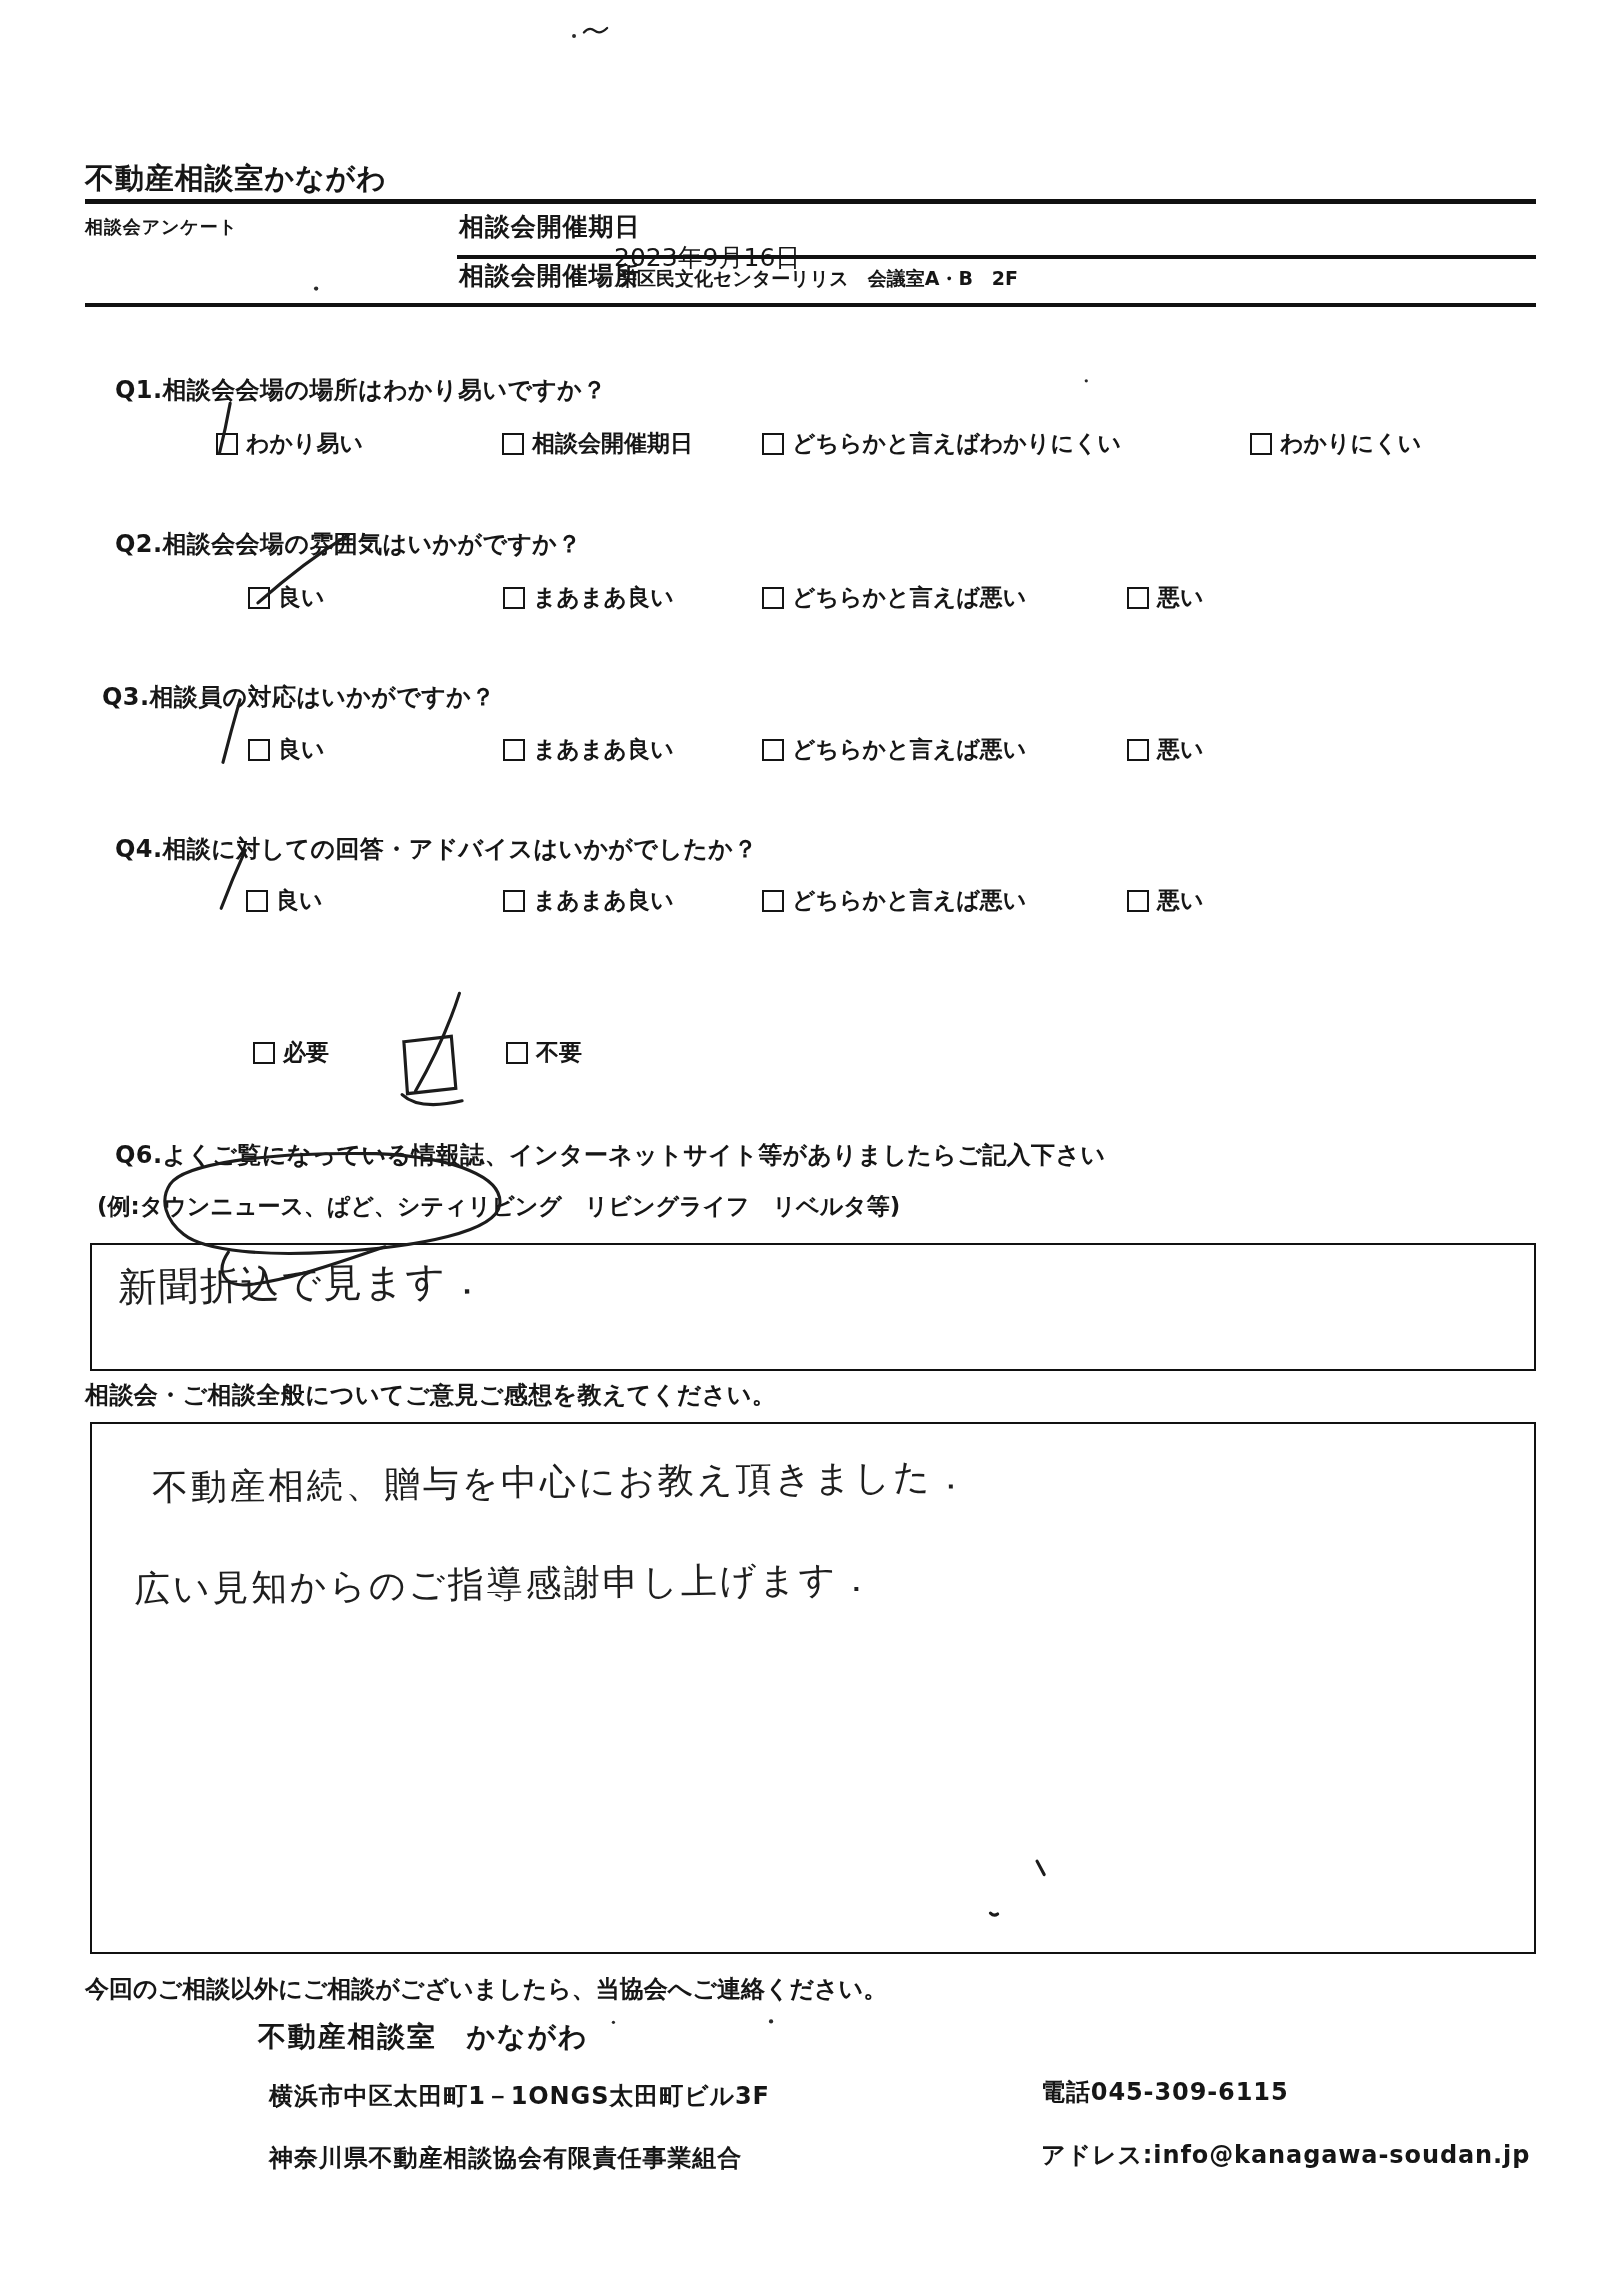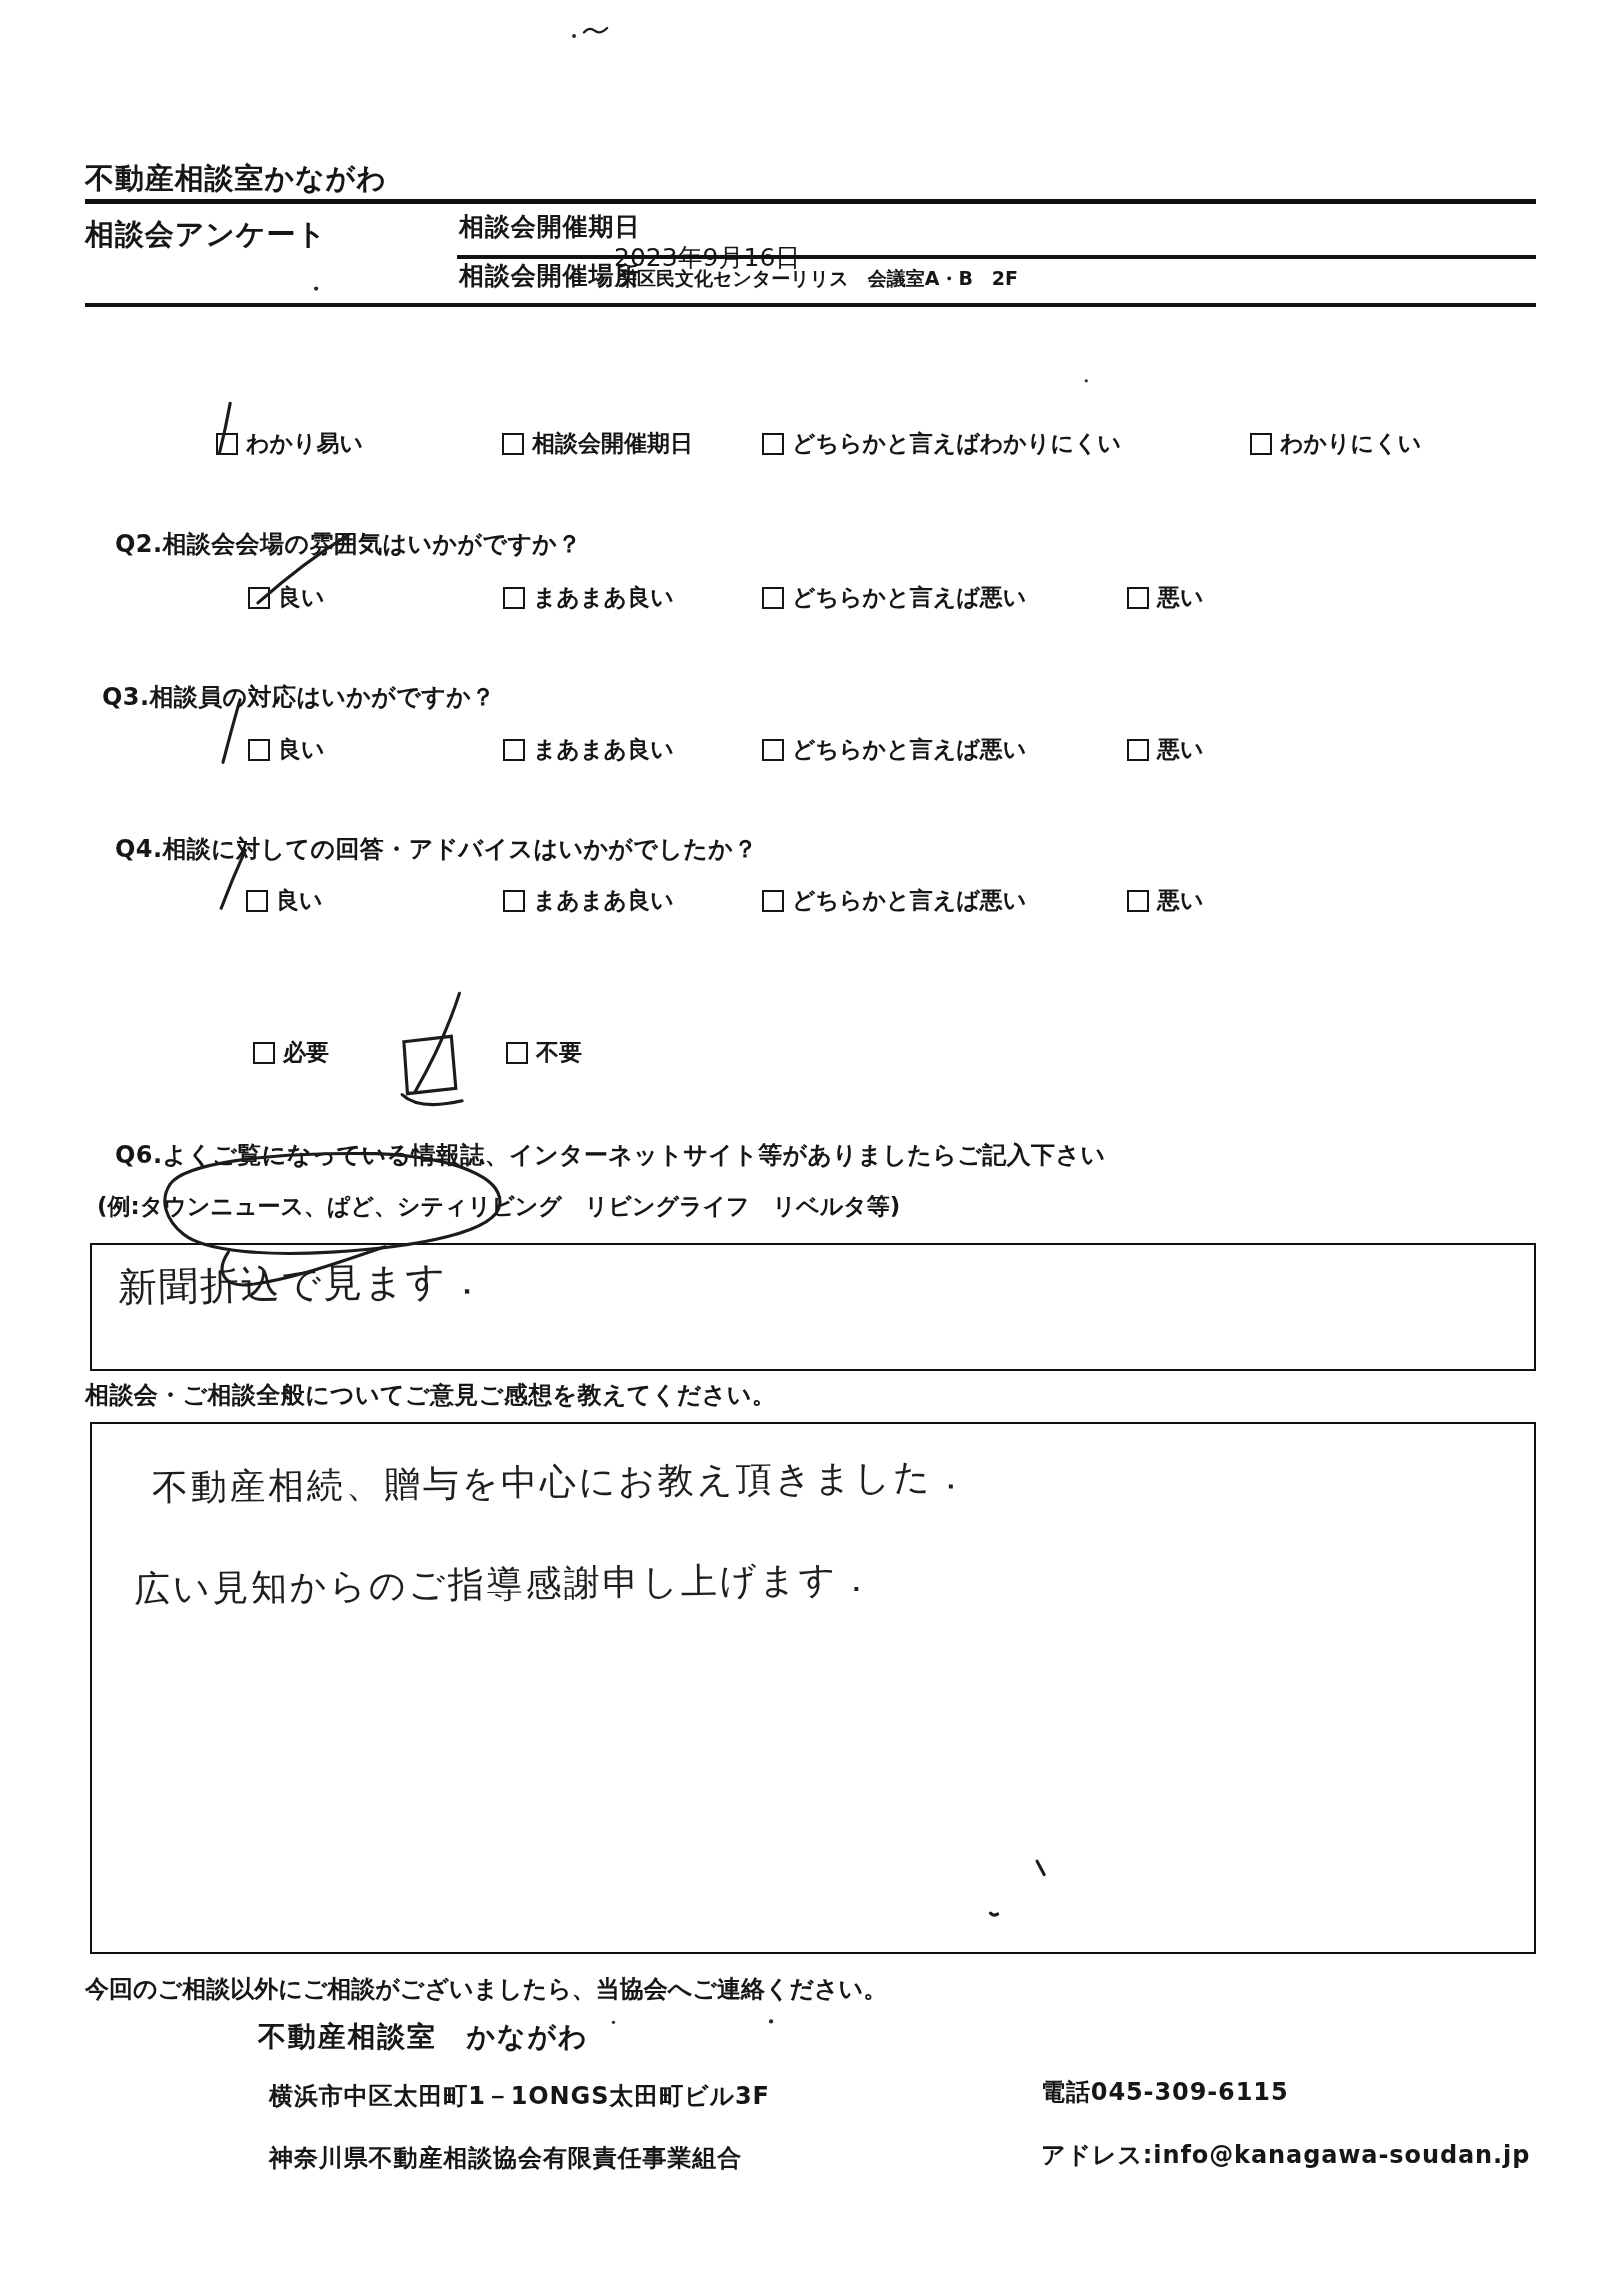--- a/index.html
+++ b/index.html
@@ -7,21 +7,21 @@
     position:relative;
     width:1620px;height:2293px;
     margin:0 auto;
     background:#ffffff;
     color:#161616;
     font-family:"DejaVu Sans","Liberation Sans",sans-serif;
     overflow:hidden;
   }
   .abs{position:absolute;white-space:nowrap;}
   .title{font-size:29px;font-weight:600;letter-spacing:0.9px;}
-  .subhead{font-size:29px;font-weight:600;letter-spacing:0.9px;}
+  .subhead{font-size:18px;font-weight:600;letter-spacing:0.9px;}
   .metalabel{font-size:25px;font-weight:700;letter-spacing:0.9px;}
   .metaval{font-size:25px;font-weight:400;margin-top:30px;}
   .metaval-small{font-size:19px;font-weight:700;}
   .rule{position:absolute;background:#111;}
   .q{position:absolute;font-size:24px;font-weight:600;letter-spacing:0.4px;white-space:nowrap;}
   .opt{position:absolute;display:flex;align-items:center;font-size:23px;font-weight:600;white-space:nowrap;}
   .cb{display:inline-block;width:18px;height:18px;border:2.7px solid #151515;margin-right:8px;flex:0 0 auto;background:transparent;}
   .ansbox{position:absolute;border:2.7px solid #111;background:transparent;}
   .hand{position:absolute;font-weight:400;color:#1e1e1e;white-space:nowrap;}
   .hand1{font-size:39px;transform:rotate(-1.2deg);letter-spacing:1.8px;}
@@ -43,20 +43,21 @@
   <div class="abs subhead" style="left:85px;top:215px;">相談会アンケート</div>
 
   <div class="abs metalabel" style="left:459px;top:210px;">相談会開催期日</div>
   <div class="abs metaval" style="left:614px;top:211px;">2023年9月16日</div>
   <div class="rule" style="left:457px;top:255px;width:1079px;height:3.6px;"></div>
 
   <div class="abs metalabel" style="left:459px;top:259px;">相談会開催場所</div>
   <div class="abs metaval-small" style="left:618px;top:266px;">栄区民文化センターリリス　会議室A・B　2F</div>
   <div class="rule" style="left:85px;top:303px;width:1451px;height:3.6px;"></div>
 
+  <div class="q" style="left:115px;top:374px;">Q1.相談会会場の場所はわかり易いですか？</div>
   <div class="opt" style="left:216px;top:428px;">
     <span class="cb"></span>
     <span>わかり易い</span>
   </div>
   <div class="opt" style="left:502px;top:428px;">
     <span class="cb"></span>
     <span>相談会開催期日</span>
   </div>
   <div class="opt" style="left:762px;top:428px;">
     <span class="cb"></span>

